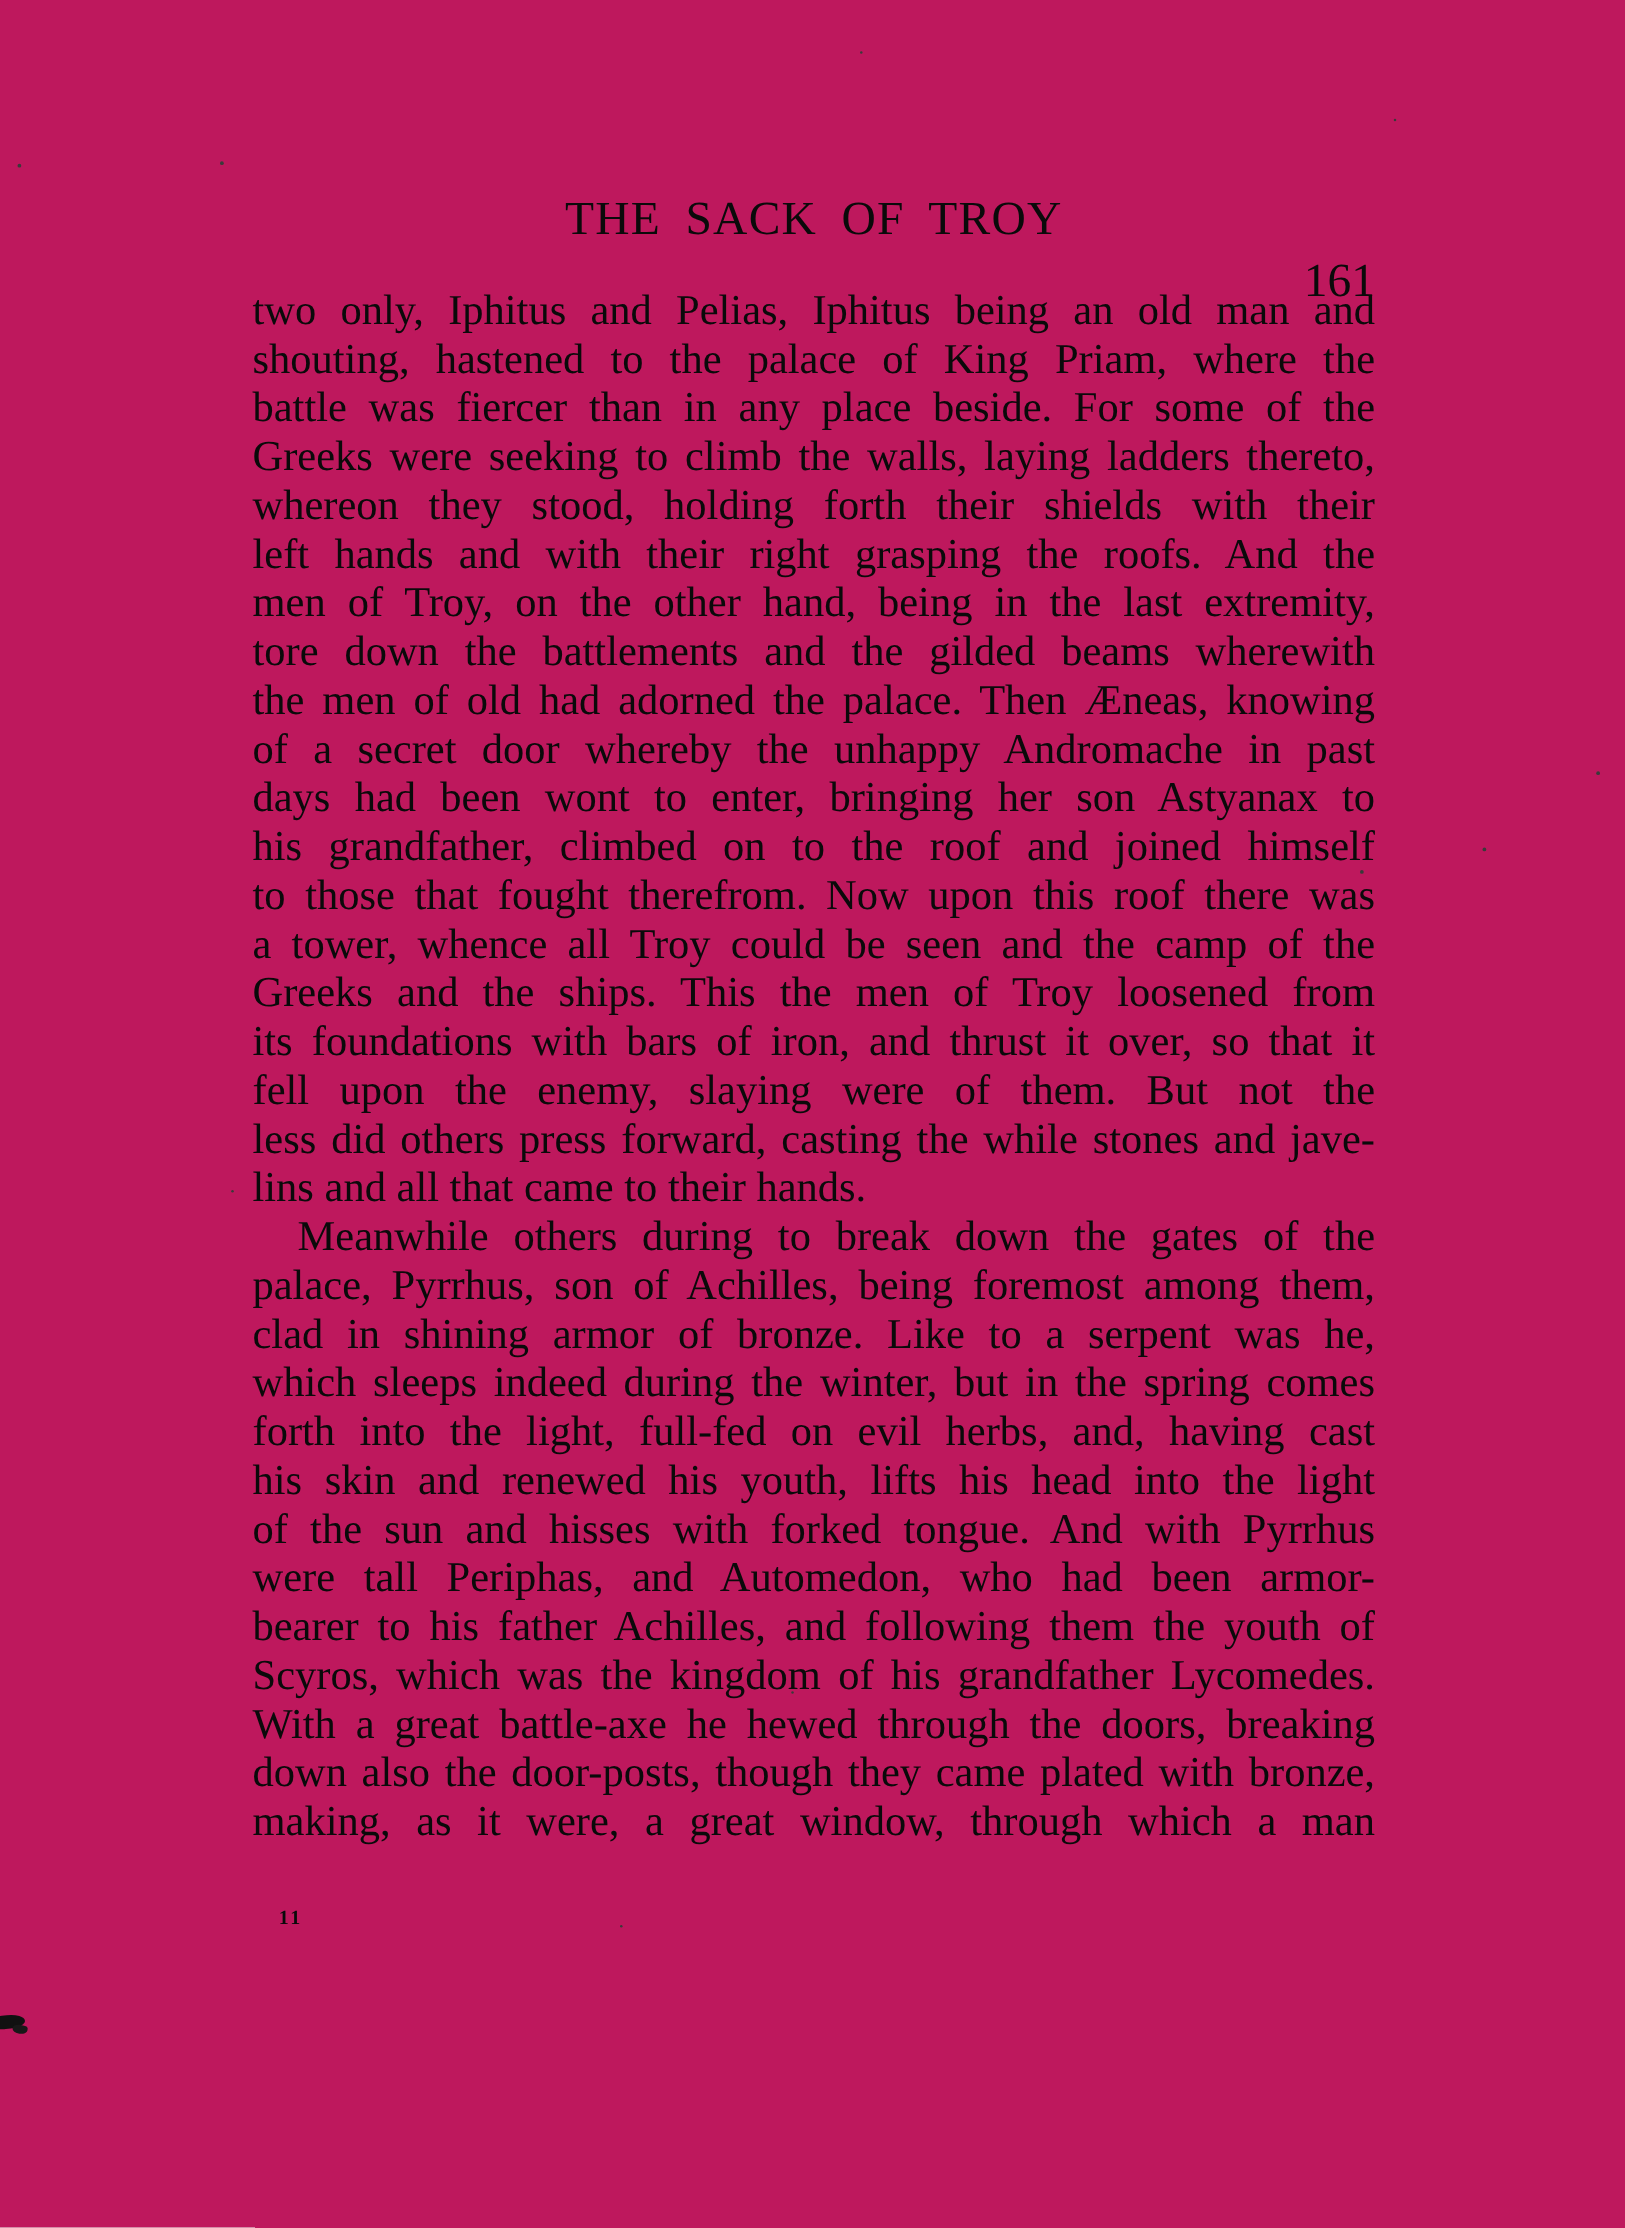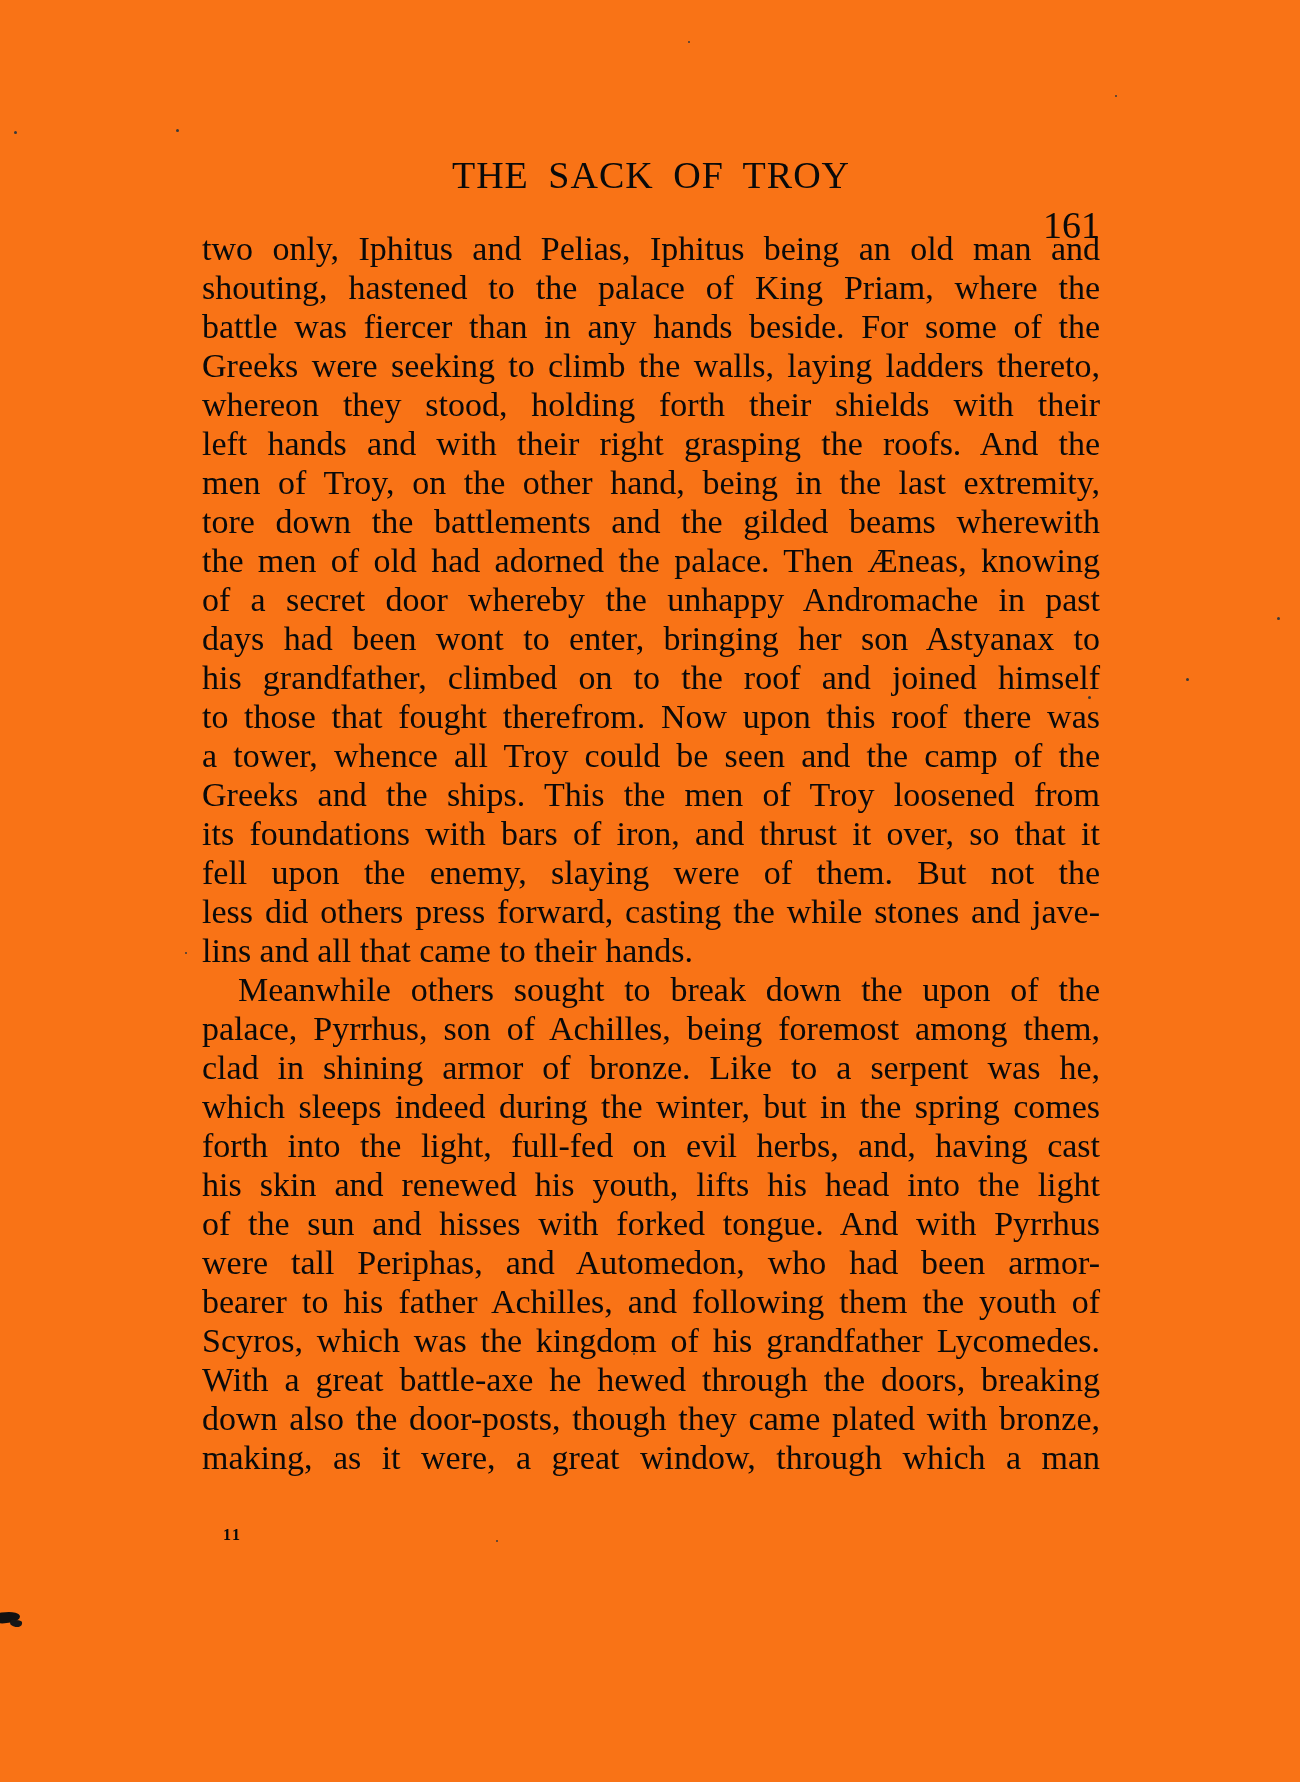--- a/index.html
+++ b/index.html
@@ -5,21 +5,21 @@
   html, body {
     margin: 0;
     padding: 0;
     background: #e8e8e4;
   }
   .page {
     position: relative;
     width: 1300px;
     height: 1782px;
     margin: 0 auto;
-    background: #f97316;
+    background: #be185d;
     color: #0a0a0a;
     font-family: "Liberation Serif", "DejaVu Serif", serif;
     overflow: hidden;
   }
   .running-head {
     position: absolute;
     top: 155px;
     left: 202px;
     width: 898px;
     height: 40px;
@@ -103,38 +103,38 @@
 
   <div class="running-head">
     <span class="head-title">THE SACK OF TROY</span>
   </div>
 
   <div class="page-number">161</div>
 
   <div class="body-text" id="body-text">
       <div class="text-line stretch">two only, Iphitus and Pelias, Iphitus being an old man and</div>
       <div class="text-line stretch">shouting, hastened to the palace of King Priam, where the</div>
-      <div class="text-line stretch">battle was fiercer than in any hands beside.  For some of the</div>
+      <div class="text-line stretch">battle was fiercer than in any place beside.  For some of the</div>
       <div class="text-line stretch">Greeks were seeking to climb the walls, laying ladders thereto,</div>
       <div class="text-line stretch">whereon they stood, holding forth their shields with their</div>
       <div class="text-line stretch">left hands and with their right grasping the roofs.  And the</div>
       <div class="text-line stretch">men of Troy, on the other hand, being in the last extremity,</div>
       <div class="text-line stretch">tore down the battlements and the gilded beams wherewith</div>
       <div class="text-line stretch">the men of old had adorned the palace.  Then Æneas, knowing</div>
       <div class="text-line stretch">of a secret door whereby the unhappy Andromache in past</div>
       <div class="text-line stretch">days had been wont to enter, bringing her son Astyanax to</div>
       <div class="text-line stretch">his grandfather, climbed on to the roof and joined himself</div>
       <div class="text-line stretch">to those that fought therefrom.  Now upon this roof there was</div>
       <div class="text-line stretch">a tower, whence all Troy could be seen and the camp of the</div>
       <div class="text-line stretch">Greeks and the ships.  This the men of Troy loosened from</div>
       <div class="text-line stretch">its foundations with bars of iron, and thrust it over, so that it</div>
       <div class="text-line stretch">fell upon the enemy, slaying were of them.  But not the</div>
       <div class="text-line stretch">less did others press forward, casting the while stones and jave-</div>
       <div class="text-line">lins and all that came to their hands.</div>
-      <div class="text-line stretch indent">Meanwhile others sought to break down the upon of the</div>
+      <div class="text-line stretch indent">Meanwhile others during to break down the gates of the</div>
       <div class="text-line stretch">palace, Pyrrhus, son of Achilles, being foremost among them,</div>
       <div class="text-line stretch">clad in shining armor of bronze.  Like to a serpent was he,</div>
       <div class="text-line stretch">which sleeps indeed during the winter, but in the spring comes</div>
       <div class="text-line stretch">forth into the light, full-fed on evil herbs, and, having cast</div>
       <div class="text-line stretch">his skin and renewed his youth, lifts his head into the light</div>
       <div class="text-line stretch">of the sun and hisses with forked tongue.  And with Pyrrhus</div>
       <div class="text-line stretch">were tall Periphas, and Automedon, who had been armor-</div>
       <div class="text-line stretch">bearer to his father Achilles, and following them the youth of</div>
       <div class="text-line stretch">Scyros, which was the kingdom of his grandfather Lycomedes.</div>
       <div class="text-line stretch">With a great battle-axe he hewed through the doors, breaking</div>

